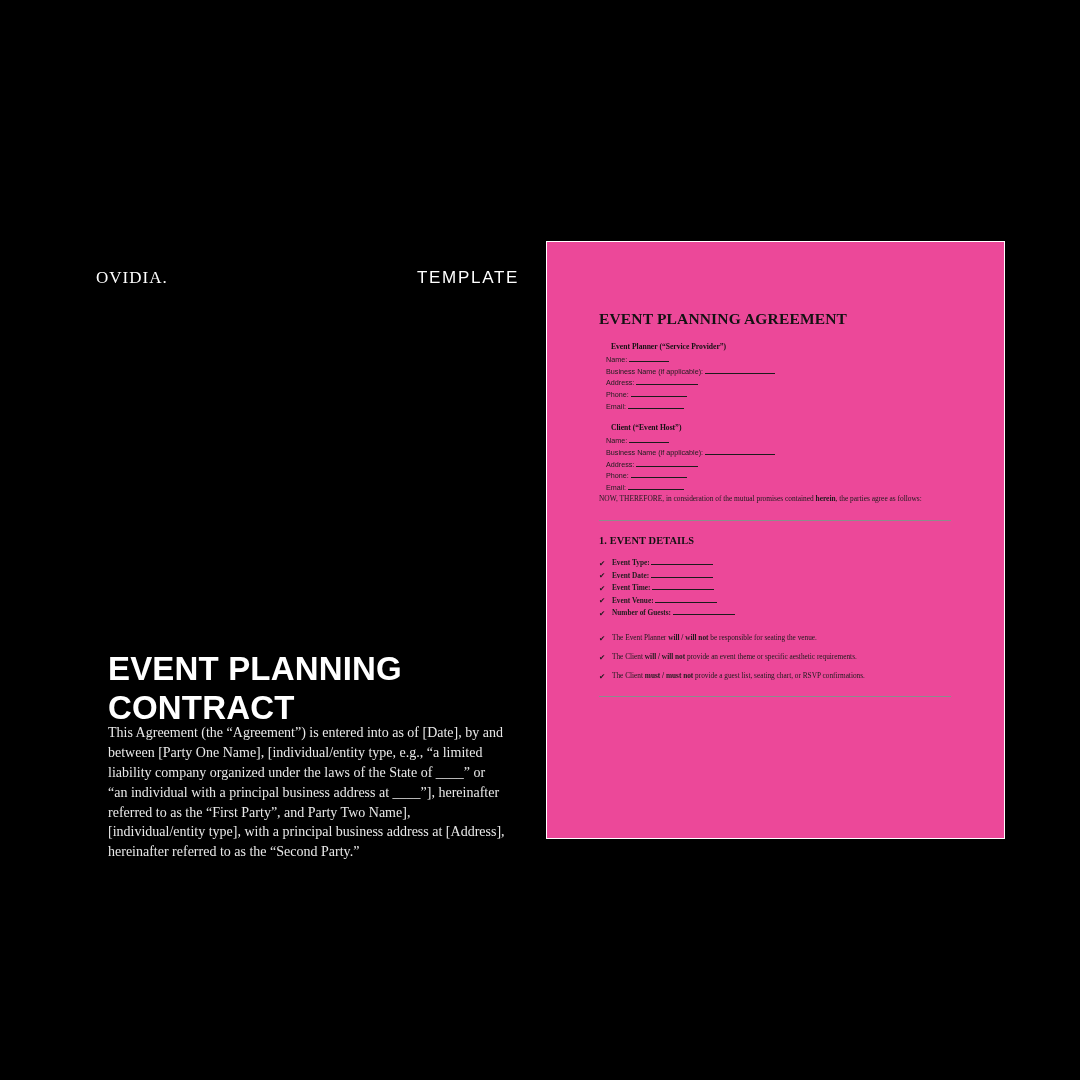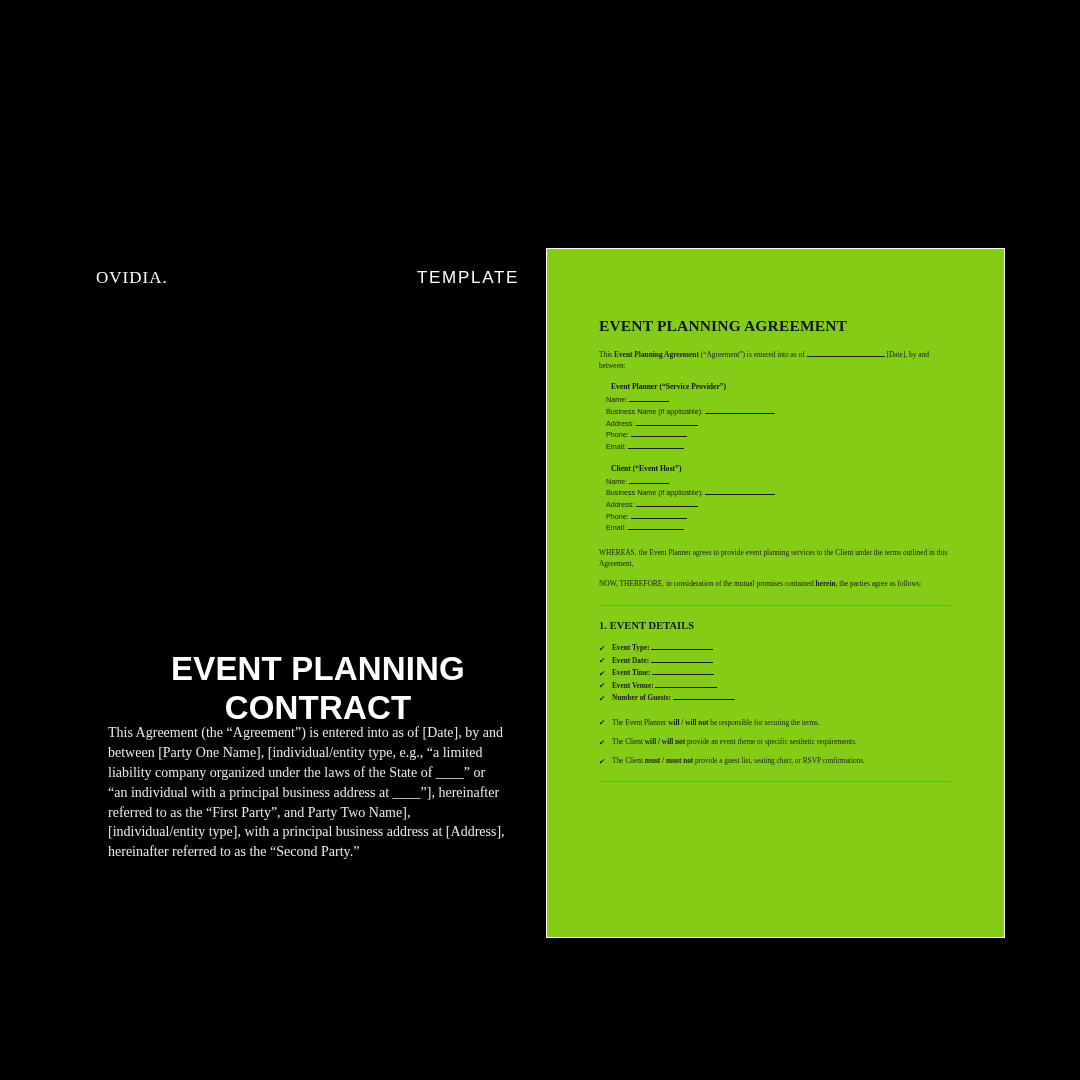--- a/index.html
+++ b/index.html
@@ -44,41 +44,40 @@
     position: absolute;
     left: 108px;
     top: 650px;
     width: 420px;
     font-family: "Liberation Sans", sans-serif;
     font-weight: bold;
     font-size: 33px;
     line-height: 1.17;
     letter-spacing: 0.005em;
     color: #ffffff;
-    text-align: center;
   }
   .promo-body {
     position: absolute;
     left: 108px;
     top: 723px;
     width: 398px;
     font-family: "Liberation Serif", serif;
     font-size: 14px;
     line-height: 1.42;
     color: #e9e9e9;
   }
 
   
   .page {
     position: absolute;
     left: 547px;
-    top: 249px;
+    top: 242px;
     width: 457px;
-    height: 688px;
-    background: #84cc16;
+    height: 596px;
+    background: #ec4899;
     color: #111111;
     box-shadow: 0 0 0 1px #ffffff;
   }
   .page-inner {
     position: absolute;
     left: 52px;
     top: 68px;
     width: 352px;
   }
   .doc-title {
@@ -178,62 +177,58 @@
   <div class="kicker">TEMPLATE</div>
 
   <div class="promo-title">EVENT PLANNING CONTRACT</div>
   <div class="promo-body">This Agreement (the “Agreement”) is entered into as of [Date], by and between [Party One Name], [individual/entity type, e.g., “a limited liability company organized under the laws of the State of ____” or “an individual with a principal business address at ____”], hereinafter referred to as the “First Party”, and Party Two Name], [individual/entity type], with a principal business address at [Address], hereinafter referred to as the “Second Party.”</div>
 
   <div class="page">
     <div class="page-inner">
 
       <div class="doc-title">EVENT PLANNING AGREEMENT</div>
 
-      <p class="p">
-        <span>This </span><b>Event Planning Agreement</b><span> (“Agreement”) is entered into as of </span><span class="blank w78"></span><span> [Date], by and between:</span>
-      </p>
 
       <div class="sub-head">Event Planner (“Service Provider”)</div>
       <ul class="field-list">
         <li><span>Name:</span> <span class="blank w40"></span></li>
         <li><span>Business Name (if applicable):</span> <span class="blank w70"></span></li>
         <li><span>Address:</span> <span class="blank w62"></span></li>
         <li><span>Phone:</span> <span class="blank w56"></span></li>
         <li><span>Email:</span> <span class="blank w56"></span></li>
       </ul>
 
       <div class="sub-head">Client (“Event Host”)</div>
       <ul class="field-list">
         <li><span>Name:</span> <span class="blank w40"></span></li>
         <li><span>Business Name (if applicable):</span> <span class="blank w70"></span></li>
         <li><span>Address:</span> <span class="blank w62"></span></li>
         <li><span>Phone:</span> <span class="blank w56"></span></li>
         <li><span>Email:</span> <span class="blank w56"></span></li>
       </ul>
 
-      <p class="p" style="margin-top:14px">WHEREAS, the Event Planner agrees to provide event planning services to the Client under the terms outlined in this Agreement,</p>
 
       <p class="p">
         <span>NOW, THEREFORE, in consideration of the mutual promises contained </span><b>herein</b><span>, the parties agree as follows:</span>
       </p>
 
       <div class="rule"></div>
 
       <div class="section-head">1. EVENT DETAILS</div>
 
       <ul class="check-list">
         <li><span class="tick">✔</span><b>Event Type:</b> <span class="blank w62"></span></li>
         <li><span class="tick">✔</span><b>Event Date:</b> <span class="blank w62"></span></li>
         <li><span class="tick">✔</span><b>Event Time:</b> <span class="blank w62"></span></li>
         <li><span class="tick">✔</span><b>Event Venue:</b> <span class="blank w62"></span></li>
         <li><span class="tick">✔</span><b>Number of Guests:</b> <span class="blank w62"></span></li>
       </ul>
 
       <ul class="check-list spaced" style="margin-top:13px">
-        <li><span class="tick">✔</span><span>The Event Planner </span><b>will / will not</b><span> be responsible for securing the terms.</span></li>
+        <li><span class="tick">✔</span><span>The Event Planner </span><b>will / will not</b><span> be responsible for seating the venue.</span></li>
         <li><span class="tick">✔</span><span>The Client </span><b>will / will not</b><span> provide an event theme or specific aesthetic requirements.</span></li>
         <li><span class="tick">✔</span><span>The Client </span><b>must / must not</b><span> provide a guest list, seating chart, or RSVP confirmations.</span></li>
       </ul>
 
       <div class="rule-bottom"></div>
 
     </div>
   </div>
 
 </div>

